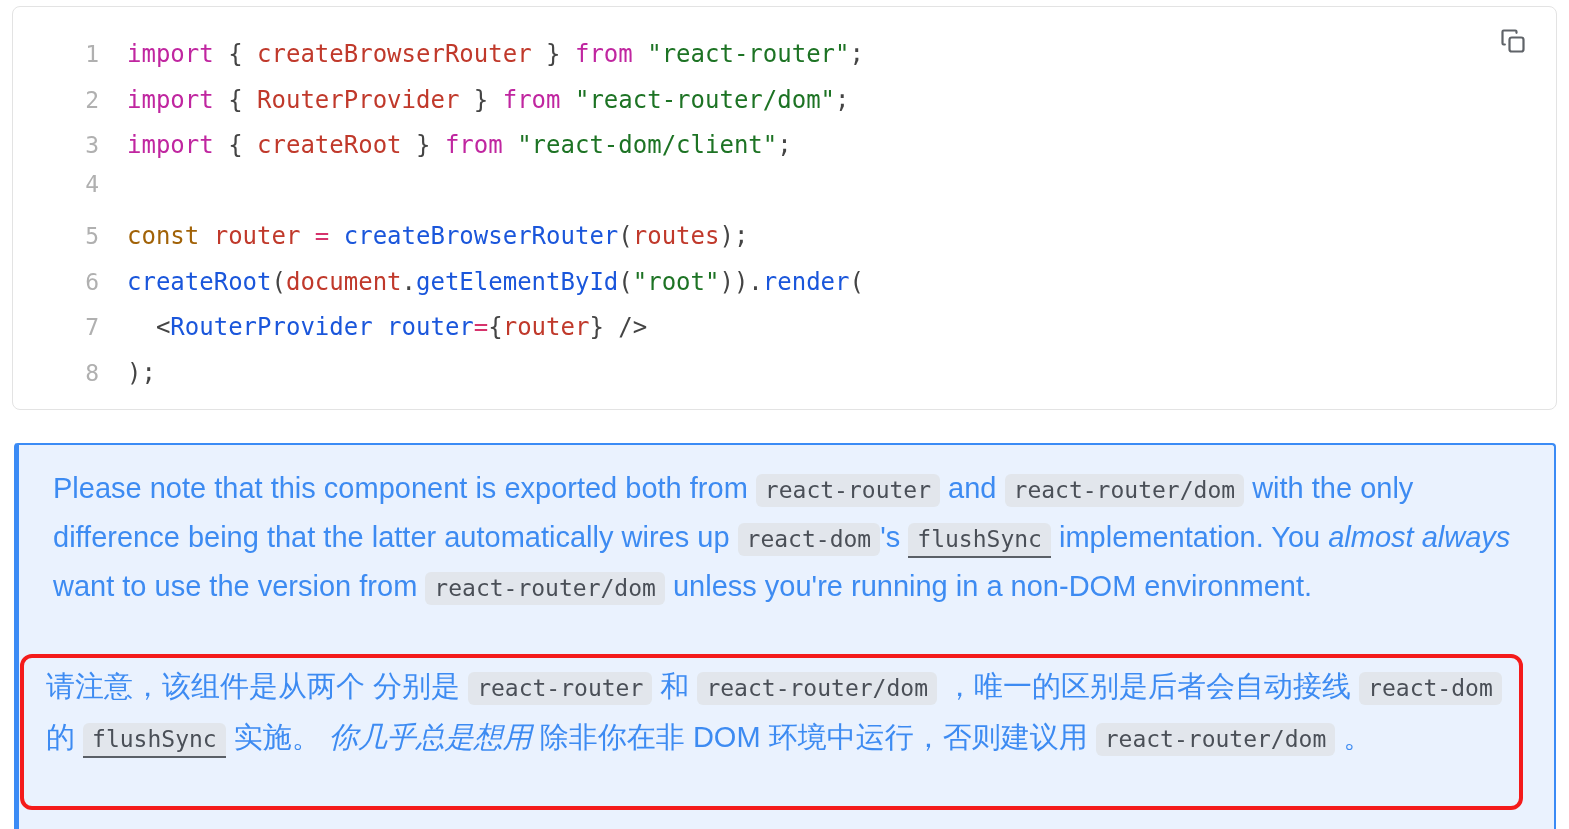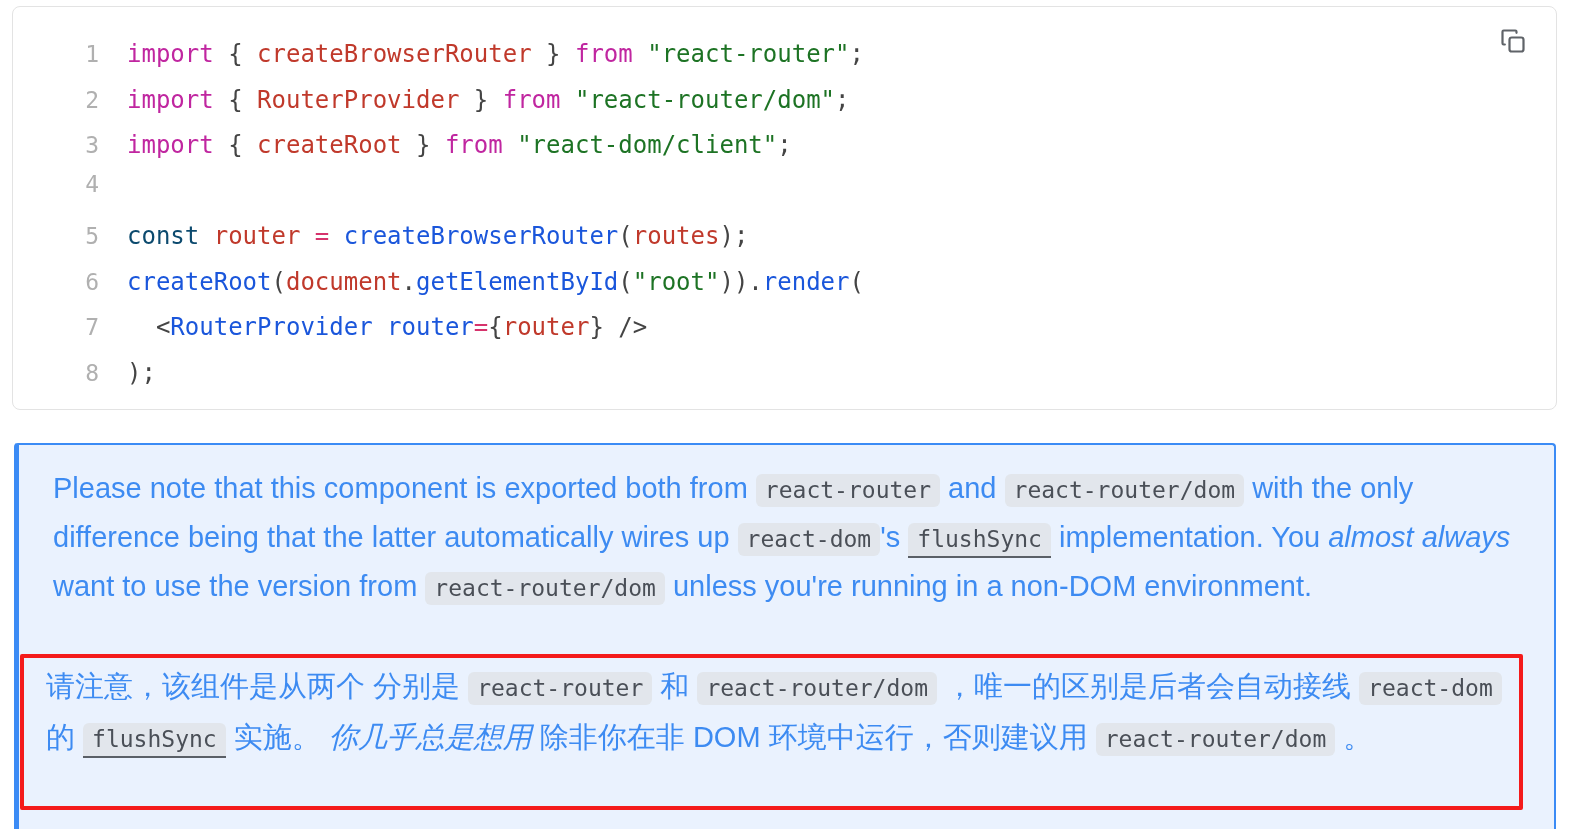--- a/index.html
+++ b/index.html
@@ -47,21 +47,21 @@
     flex: 0 0 86px;
     padding-right: 0;
     user-select: none;
   }
   .code-text {
     padding-left: 28px;
     color: #333333;
     margin-top: 7px;
   }
   .tok-kw   { color: #c026a0; }   
-  .tok-kw2  { color: #0c4a6e; }   
+  .tok-kw2  { color: #a16207; }   
   .tok-id   { color: #c0392b; }   
   .tok-str  { color: #1d7324; }   
   .tok-punc { color: #444444; }
   .tok-fn   { color: #1a56db; }   
   .tok-var  { color: #c0392b; }
   .tok-op   { color: #d6336c; }
   .tok-tag  { color: #1a56db; }
 
   .copy-btn {
     position: absolute;
@@ -117,21 +117,21 @@
   em.ital { font-style: italic; }
 
   
   .zh-wrap {
     position: absolute;
     left: 20px;
     top: 654px;
     width: 1503px;
     height: 156px;
     border: 4px solid #f41b1b;
-    border-radius: 2px;
+    border-radius: 12px;
     padding: 4px 10px 14px 22px;
     color: #3d8bf2;
     font-size: 29px;
     line-height: 49px;
     font-family: "Liberation Sans", sans-serif;
     overflow: hidden;
   }
   .zh-wrap .chip { font-size: 23px; }
 </style>
 </head>

